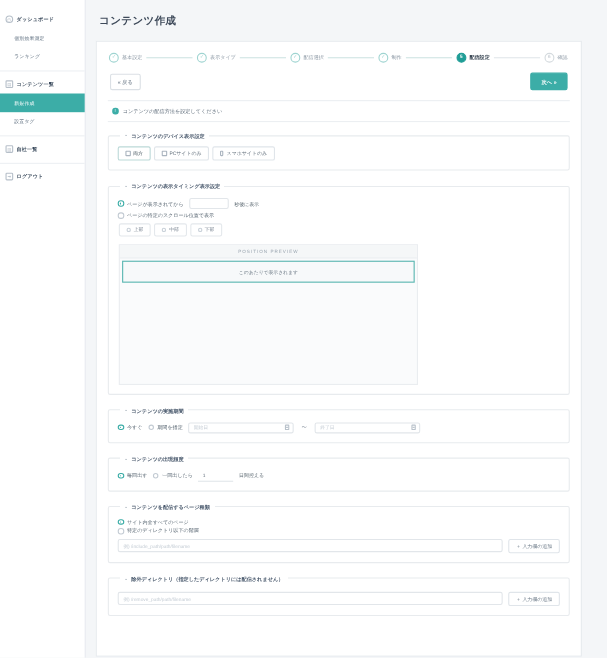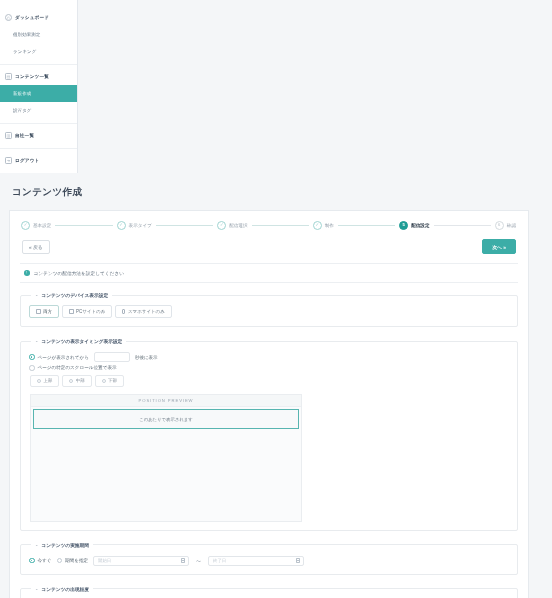--- a/index.html
+++ b/index.html
@@ -4,21 +4,21 @@
 <style>
   * { box-sizing: border-box; }
   html, body {
     margin: 0; padding: 0;
     width: 552px; height: 598px;
     overflow: hidden;
     font-family: "Liberation Sans", "DejaVu Sans", sans-serif;
     background: #f4f6f8;
     color: #3c4858;
   }
-  .app { display: flex; width: 536px; height: 598px; flex-direction: column; }
+  .app { display: flex; width: 536px; height: 598px; }
 
   
   .sidebar {
     width: 78px; height: 598px;
     background: #ffffff;
     border-right: 1px solid #e4e8ed;
     padding-top: 6px;
     flex: 0 0 78px;
   }
   .nav-group { border-bottom: 1px solid #edf0f3; padding: 3px 0 4px 0; }

